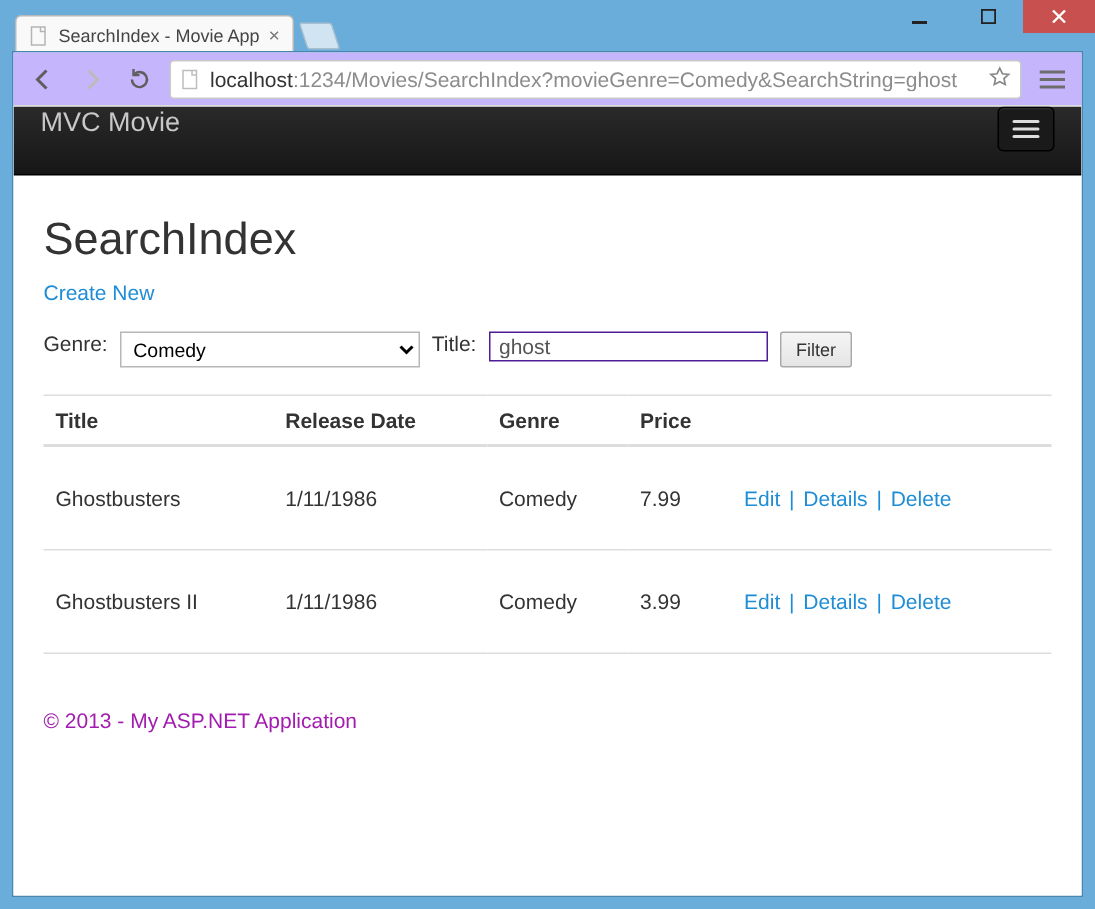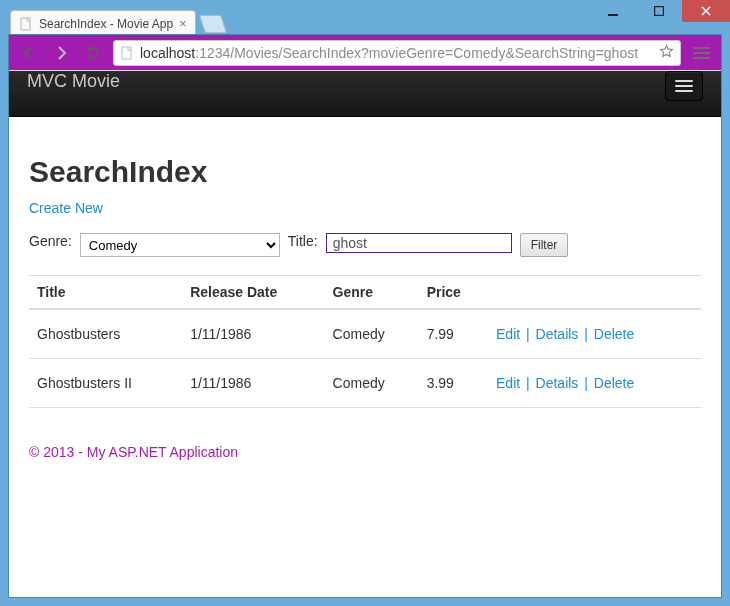--- a/index.html
+++ b/index.html
@@ -62,21 +62,21 @@
   .client {
     position: absolute; left: 8px; right: 8px; top: 34px; bottom: 8px;
     background: #fff; border: 1px solid #4a86ad;
     display: flex; flex-direction: column;
   }
 
   .toolbar {
     height: 36px; border-bottom: 1px solid #dcdcdc;
     display: flex; align-items: center; gap: 8px;
     padding: 0 8px;
-    background: #a21caf;
+    background: #c4b5fd;
   }
   .nav-btn {
     width: 24px; height: 24px; display:flex;align-items:center;justify-content:center;
     color: #5e5e5e;
   }
   .nav-btn.disabled { color: #bbb; }
   .nav-btn svg { width: 16px; height: 16px; }
   .reload-btn svg { width: 16px; height: 16px; }
   .omnibox {
     flex: 1; height: 26px; border: 1px solid #c9c9c9; border-radius: 3px;
@@ -106,21 +106,21 @@
     width: 38px; height: 30px; border: 1px solid #000; border-radius: 4px;
     background: #1a1a1a; display:flex; flex-direction:column; gap:3px;
     align-items:center; justify-content:center;
     box-shadow: inset 0 1px 0 rgba(255,255,255,.08);
   }
   .navbar .hamburger span {
     display:block; width: 18px; height: 2px; background: #ddd; border-radius:1px;
   }
 
   .content { padding: 18px 20px 12px; color:#333; }
-  h2.page-title { font-size: 30px; font-weight: bold; margin: 20px 0 10px; }
+  h2.page-title { font-size: 30px; font-weight: normal; margin: 8px 0 10px; }
   a.link { color: #1f8dd6; text-decoration: none; font-size: 14px; }
 
   .form-row { margin: 16px 0 10px; display:flex; gap: 8px; font-size: 14px; }
   .form-row label { color:#333; }
   select.genre {
     width: 200px; height: 24px; border:1px solid #b7b7b7; background:#fff;
     font-size:13px; padding: 0 4px;
   }
   input.title-input {
     width: 186px; height: 20px; border:1px solid #4c1d95; padding: 2px 6px;
@@ -132,21 +132,21 @@
     border-radius: 2px;
   }
 
   table.movies {
     width: 100%; border-collapse: collapse; margin-top: 18px; font-size:14px;
   }
   table.movies th {
     text-align:left; font-weight: bold; padding: 8px 8px; border-top:1px solid #ddd; border-bottom: 2px solid #ddd;
   }
   table.movies td {
-    padding: 16px 8px; border-top: 1px solid #ddd;
+    padding: 26px 8px; border-top: 1px solid #ddd;
   }
   table.movies tr:last-child td { border-bottom: 1px solid #ddd; }
   .actions a { color:#1f8dd6; text-decoration:none; }
   .actions .sep { color:#1f8dd6; padding: 0 2px; }
 
   .footer { padding: 24px 20px 10px; font-size: 14px; color:#a21caf; }
 </style>
 </head>
 <body>
 

